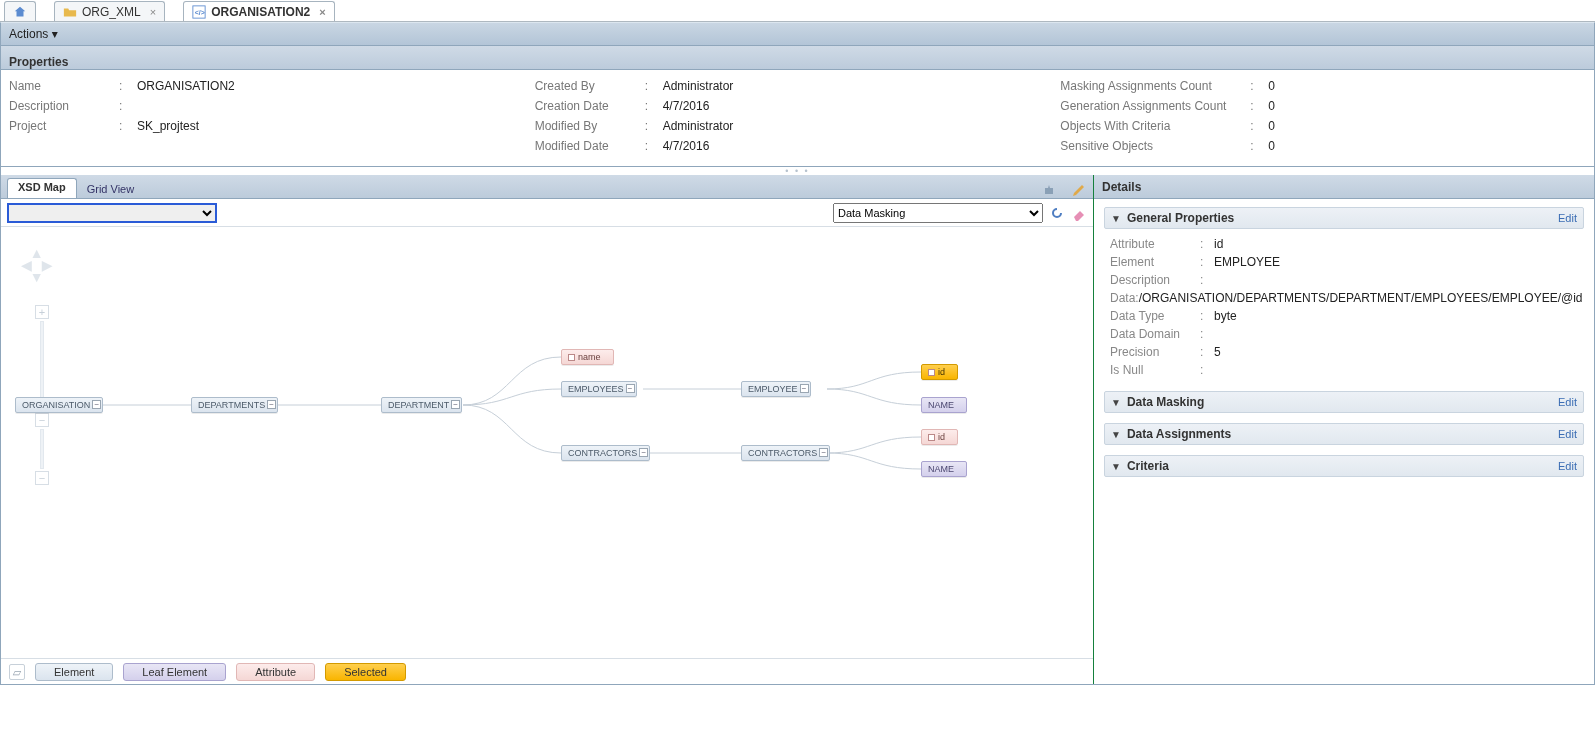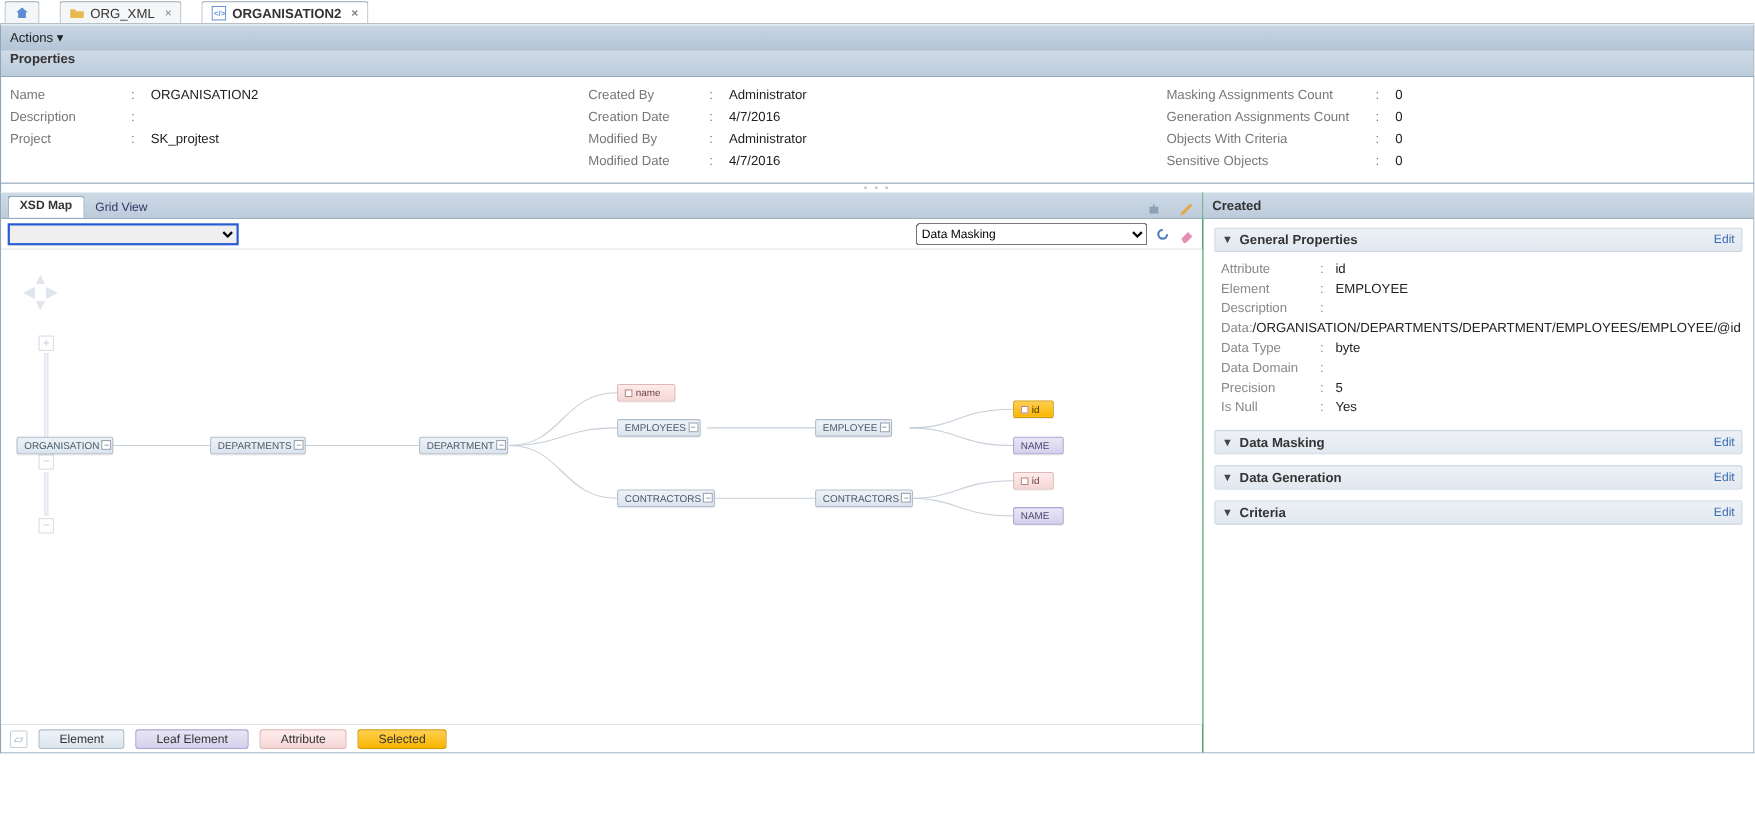--- a/index.html
+++ b/index.html
@@ -6,21 +6,21 @@
   *{box-sizing:border-box}
   .tabs-bar{display:flex;align-items:flex-end;height:22px;background:#fff;border-bottom:1px solid #aeb8c0;padding-left:4px}
   .tab{display:flex;align-items:center;height:20px;padding:0 8px;border:1px solid #a7b4bf;border-bottom:none;margin-right:18px;background:#f4f6f8;border-radius:3px 3px 0 0;font-size:12px;gap:5px;cursor:pointer}
   .tab.active{background:#fff;font-weight:bold}
   .tab .home-icon{width:14px;height:14px;display:inline-block}
   .tab .folder-icon,.tab .doc-icon{width:14px;height:14px;display:inline-block}
   .tab .close-x{color:#888;font-size:11px;margin-left:4px}
   .actions-bar{height:24px;background:linear-gradient(#c9d6e3,#b3c5d7);border:1px solid #8fa6bb;border-top:1px solid #dce6ef;display:flex;align-items:center;padding:0 8px;font-size:12px;color:#222}
   .actions-bar .dd{cursor:pointer}
   .actions-bar .dd::after{content:" \25BE"}
-  .panel-head{height:24px;background:linear-gradient(#cfdae6,#bccbdb);border:1px solid #8fa6bb;border-top:none;padding:0 8px;display:flex;align-items:flex-start;font-weight:bold}
+  .panel-head{height:24px;background:linear-gradient(#cfdae6,#bccbdb);border:1px solid #8fa6bb;border-top:none;padding:0 8px;display:flex;align-items:flex-end;font-weight:bold}
   .properties{border:1px solid #8fa6bb;border-top:none;padding:6px 8px 10px;display:flex}
   .prop-col{flex:1}
   .prop-row{display:flex;line-height:20px}
   .prop-label{color:#777;width:110px}
   .prop-colon{color:#777;width:18px}
   .prop-val{color:#222}
   .prop-col.wide .prop-label{width:190px}
   .splitter-dots{height:8px;display:flex;justify-content:center;align-items:center;color:#b6c2ce;letter-spacing:2px;font-size:9px;border:1px solid #8fa6bb;border-top:none;border-bottom:none}
   .workspace{display:flex;border:1px solid #8fa6bb;border-top:none;height:510px}
   .left-pane{flex:1;display:flex;flex-direction:column;border-right:1px solid #15803d}
@@ -290,21 +290,21 @@
       <span class="ico">▱</span>
       <span class="pill elem">Element</span>
       <span class="pill leaf">Leaf Element</span>
       <span class="pill attr">Attribute</span>
       <span class="pill sel">Selected</span>
     </div>
   </div>
 
   <div class="right-pane">
     <div class="details-head">
-        <span>Created</span>
+        <span>Details</span>
       </div>
     <div class="details-body">
       <div class="section-hd">
         <span class="tri">▼</span>
         <span class="ttl">General Properties</span>
         <span class="edit">Edit</span>
       </div>
       <div class="kv">
         <div class="kv-row">
             <span class="kv-label">Attribute</span>
@@ -337,33 +337,32 @@
             <span class="kv-val"></span>
           </div>
         <div class="kv-row">
             <span class="kv-label">Precision</span>
             <span class="kv-colon">:</span>
             <span class="kv-val">5</span>
           </div>
         <div class="kv-row">
             <span class="kv-label">Is Null</span>
             <span class="kv-colon">:</span>
-            <span class="kv-val">Yes</span>
           </div>
       </div>
 
       <div class="section-hd">
         <span class="tri">▼</span>
         <span class="ttl">Data Masking</span>
         <span class="edit">Edit</span>
       </div>
 
       <div class="section-hd">
         <span class="tri">▼</span>
-        <span class="ttl">Data Generation</span>
+        <span class="ttl">Data Assignments</span>
         <span class="edit">Edit</span>
       </div>
 
       <div class="section-hd">
         <span class="tri">▼</span>
         <span class="ttl">Criteria</span>
         <span class="edit">Edit</span>
       </div>
     </div>
   </div>

